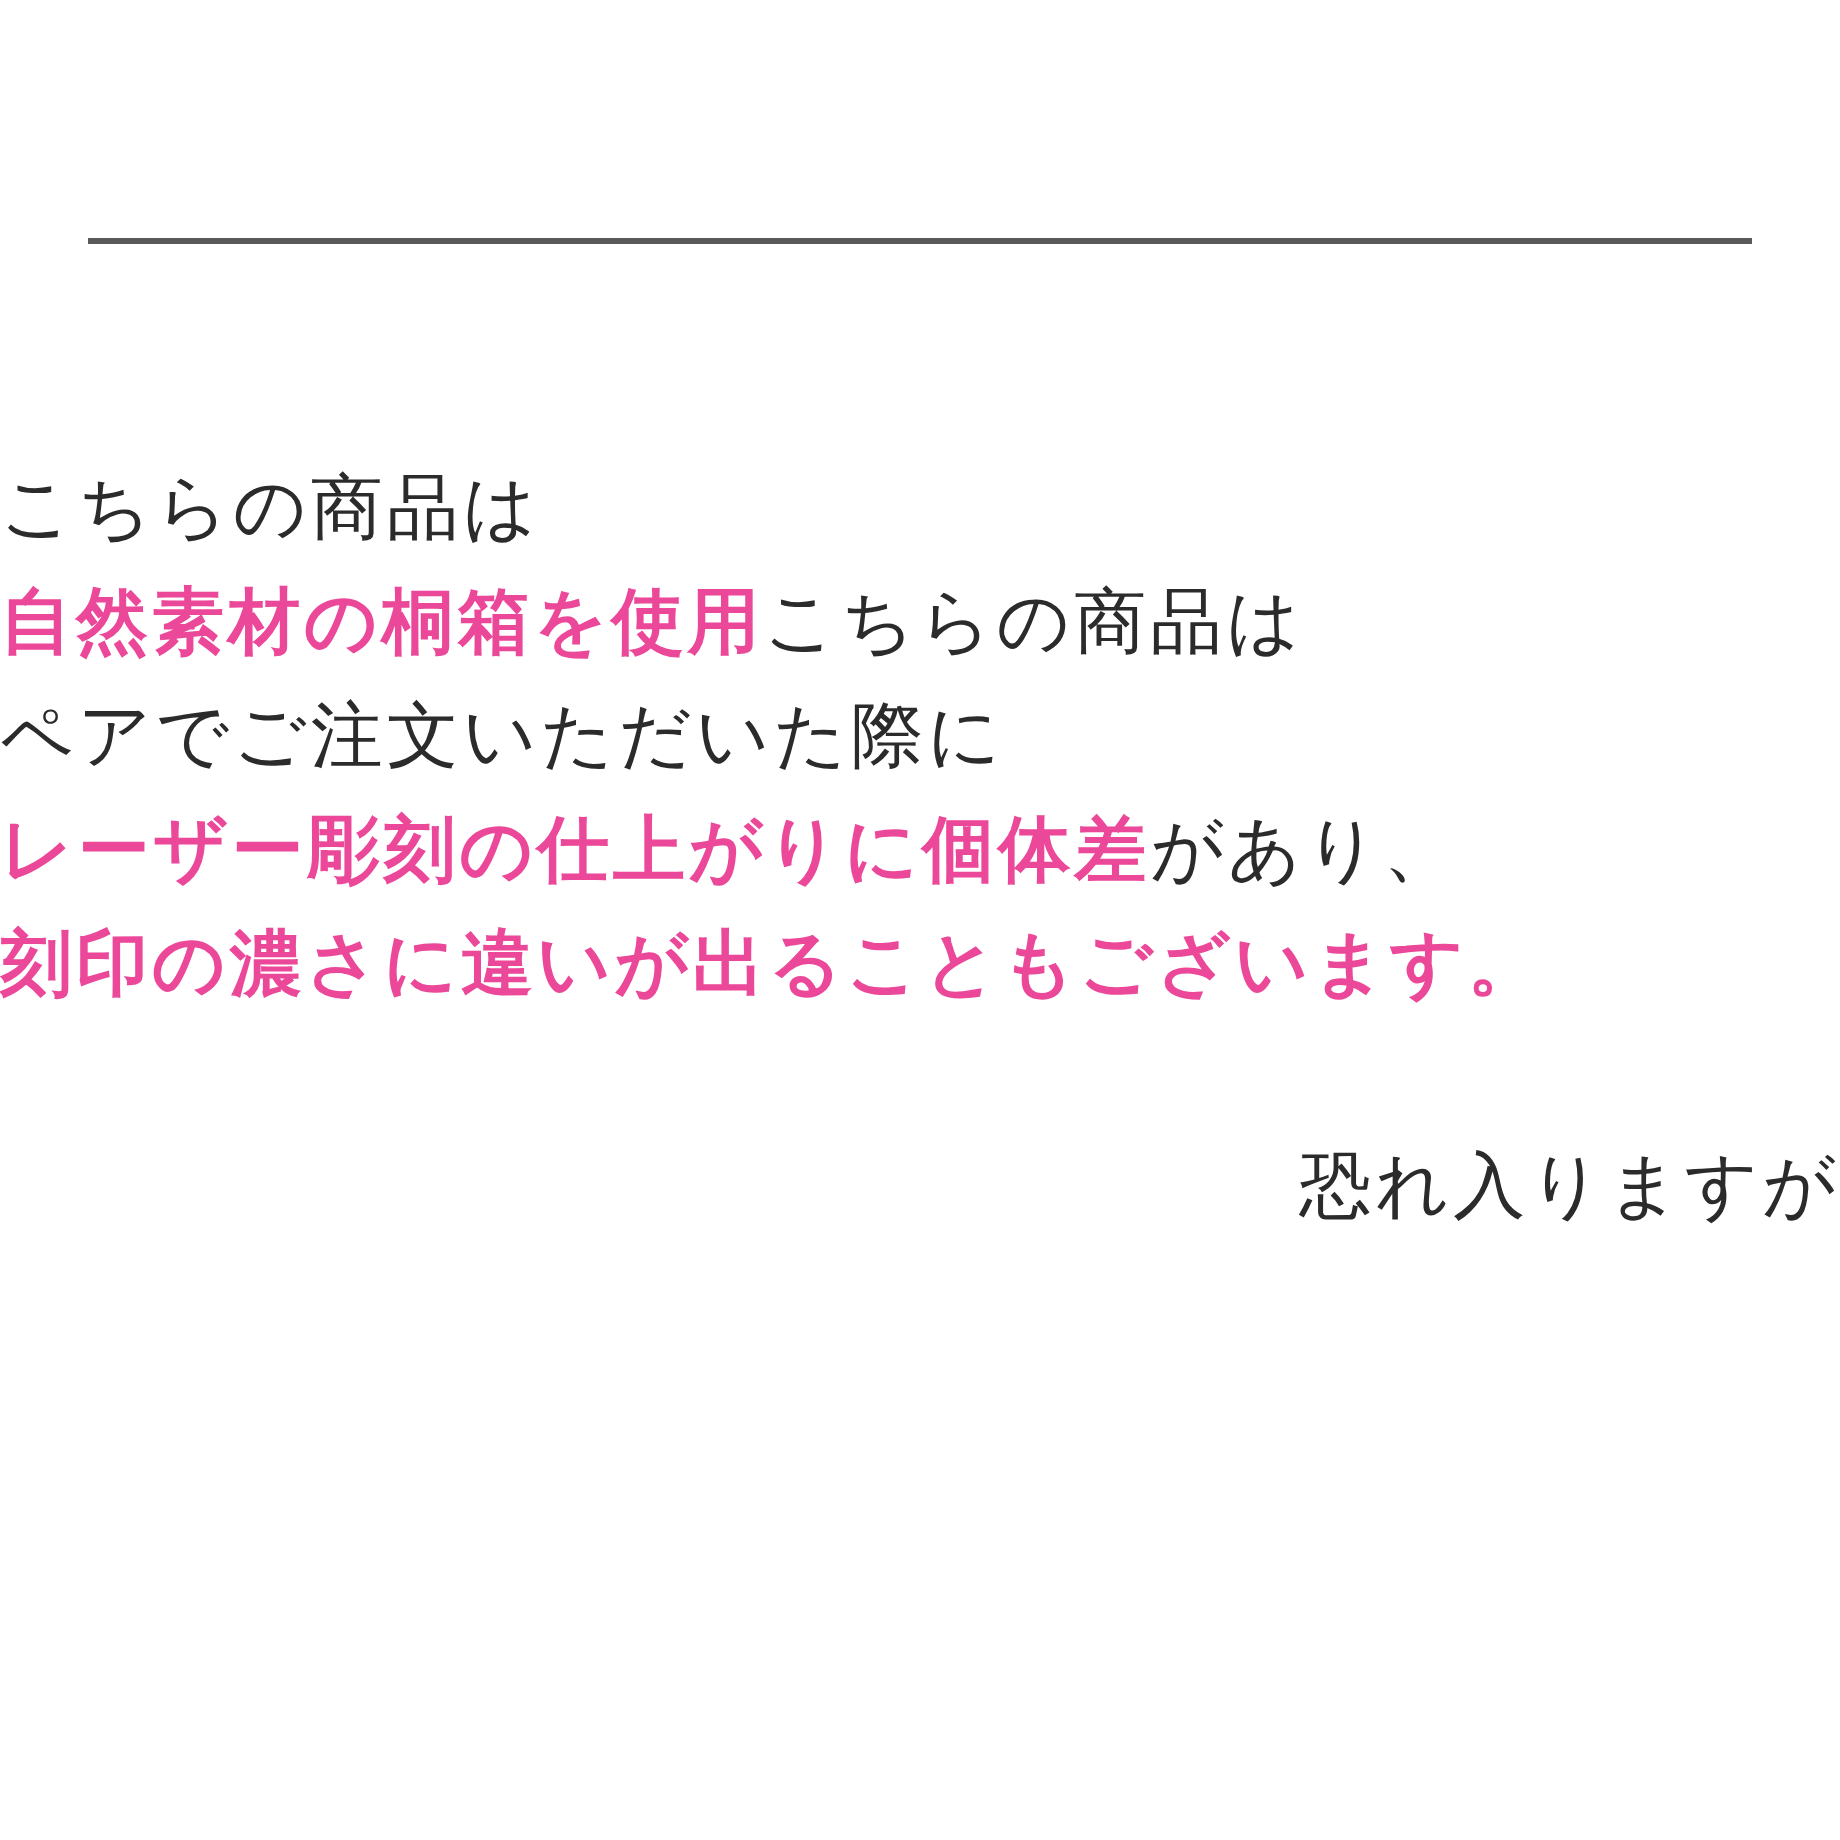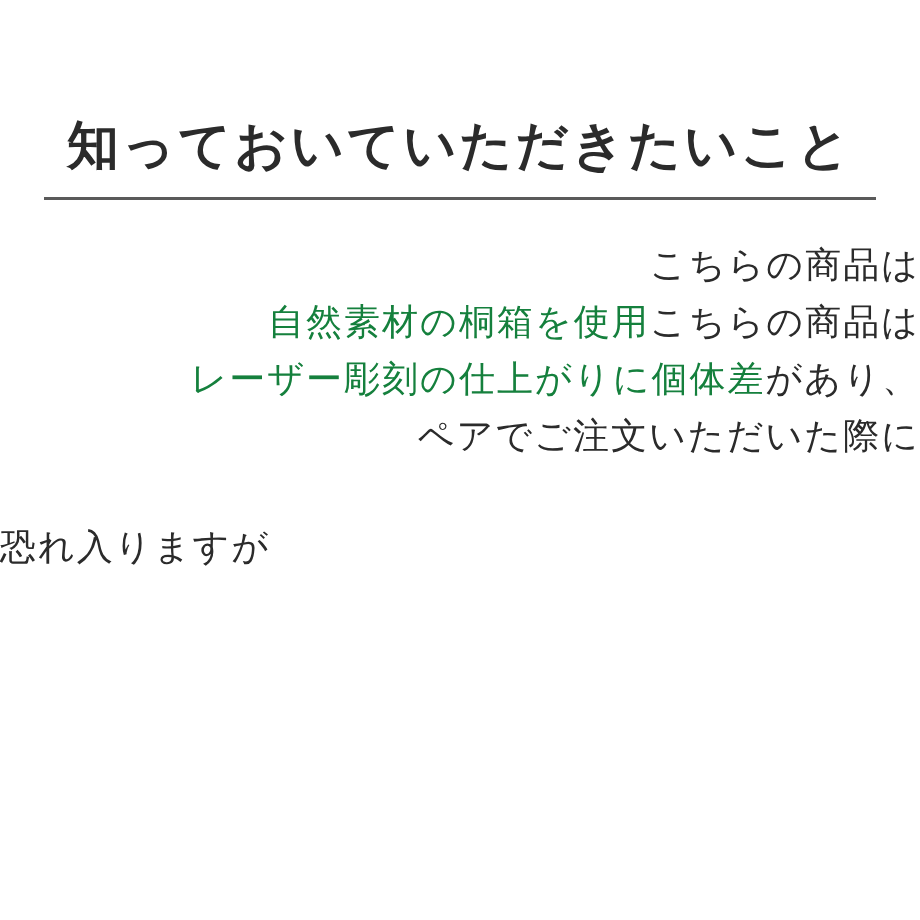--- a/index.html
+++ b/index.html
@@ -30,60 +30,60 @@
     color: #2b2b2b;
     white-space: nowrap;
   }
   .divider {
     border: none;
     border-top: 3px solid #5a5a5a;
     width: 832px;
     margin: 13px auto 0 auto;
   }
   .content {
-    margin-top: 36px;
-    text-align: right;
+    margin-top: 104px;
+    text-align: left;
   }
   .line {
     margin: 0;
     font-size: 36px;
     letter-spacing: 2px;
     line-height: 57px;
     white-space: nowrap;
     color: #2b2b2b;
   }
   .line strong {
-    font-weight: 400;
-    color: #15803d;
+    font-weight: 700;
+    color: #ec4899;
   }
   .closing {
     margin-top: 54px;
-    text-align: left;
+    text-align: right;
   }
 </style>
 </head>
 <body>
 
 <div class="page">
 
   <header class="header">
-    <h1 class="title">知っておいていただきたいこと</h1>
     <hr class="divider">
   </header>
 
   <section class="content">
     <p class="line"><span>こちらの商品は</span></p>
 
     <p class="line"><strong>自然素材の桐箱を使用</strong><span>こちらの商品は</span></p>
 
 
+    <p class="line"><span>ペアでご注文いただいた際に</span></p>
+
     <p class="line"><strong>レーザー彫刻の仕上がりに個体差</strong><span>があり、</span></p>
 
-    <p class="line"><span>ペアでご注文いただいた際に</span></p>
-
+    <p class="line"><strong>刻印の濃さに違いが出ることもございます。</strong></p>
   </section>
 
   <section class="closing">
     <p class="line"><span>恐れ入りますが</span></p>
 
   </section>
 
 </div>
 
 </body></html>

